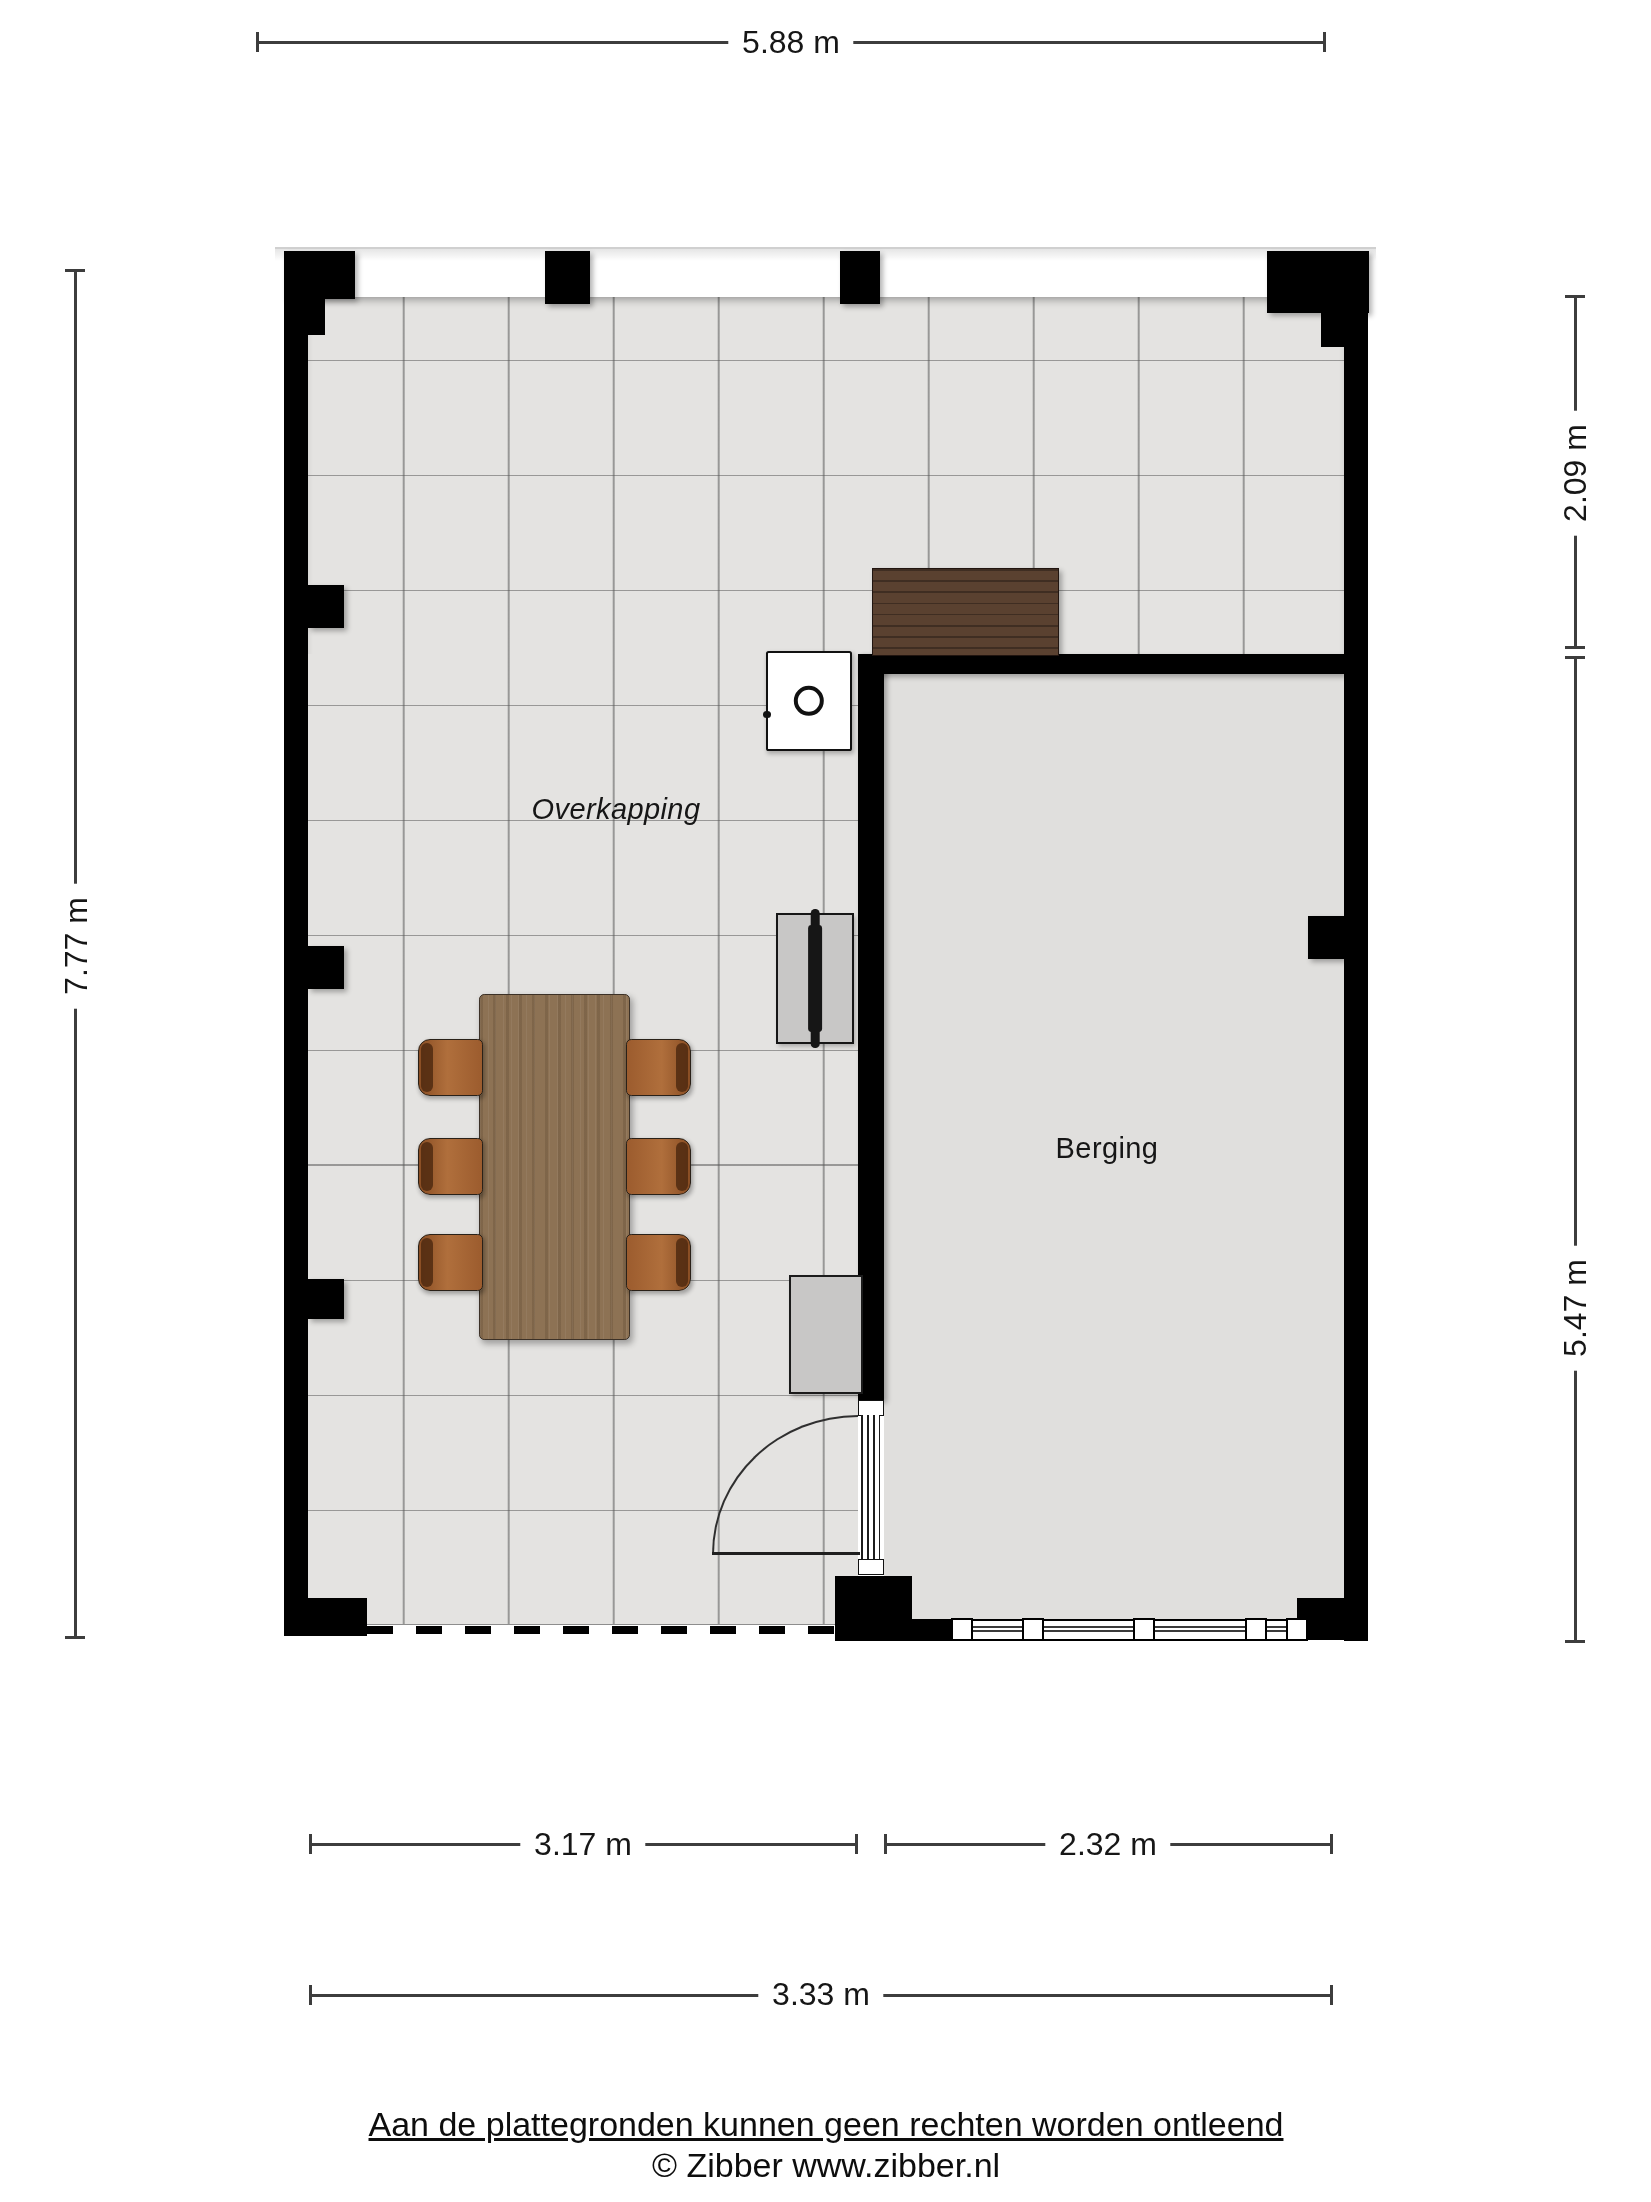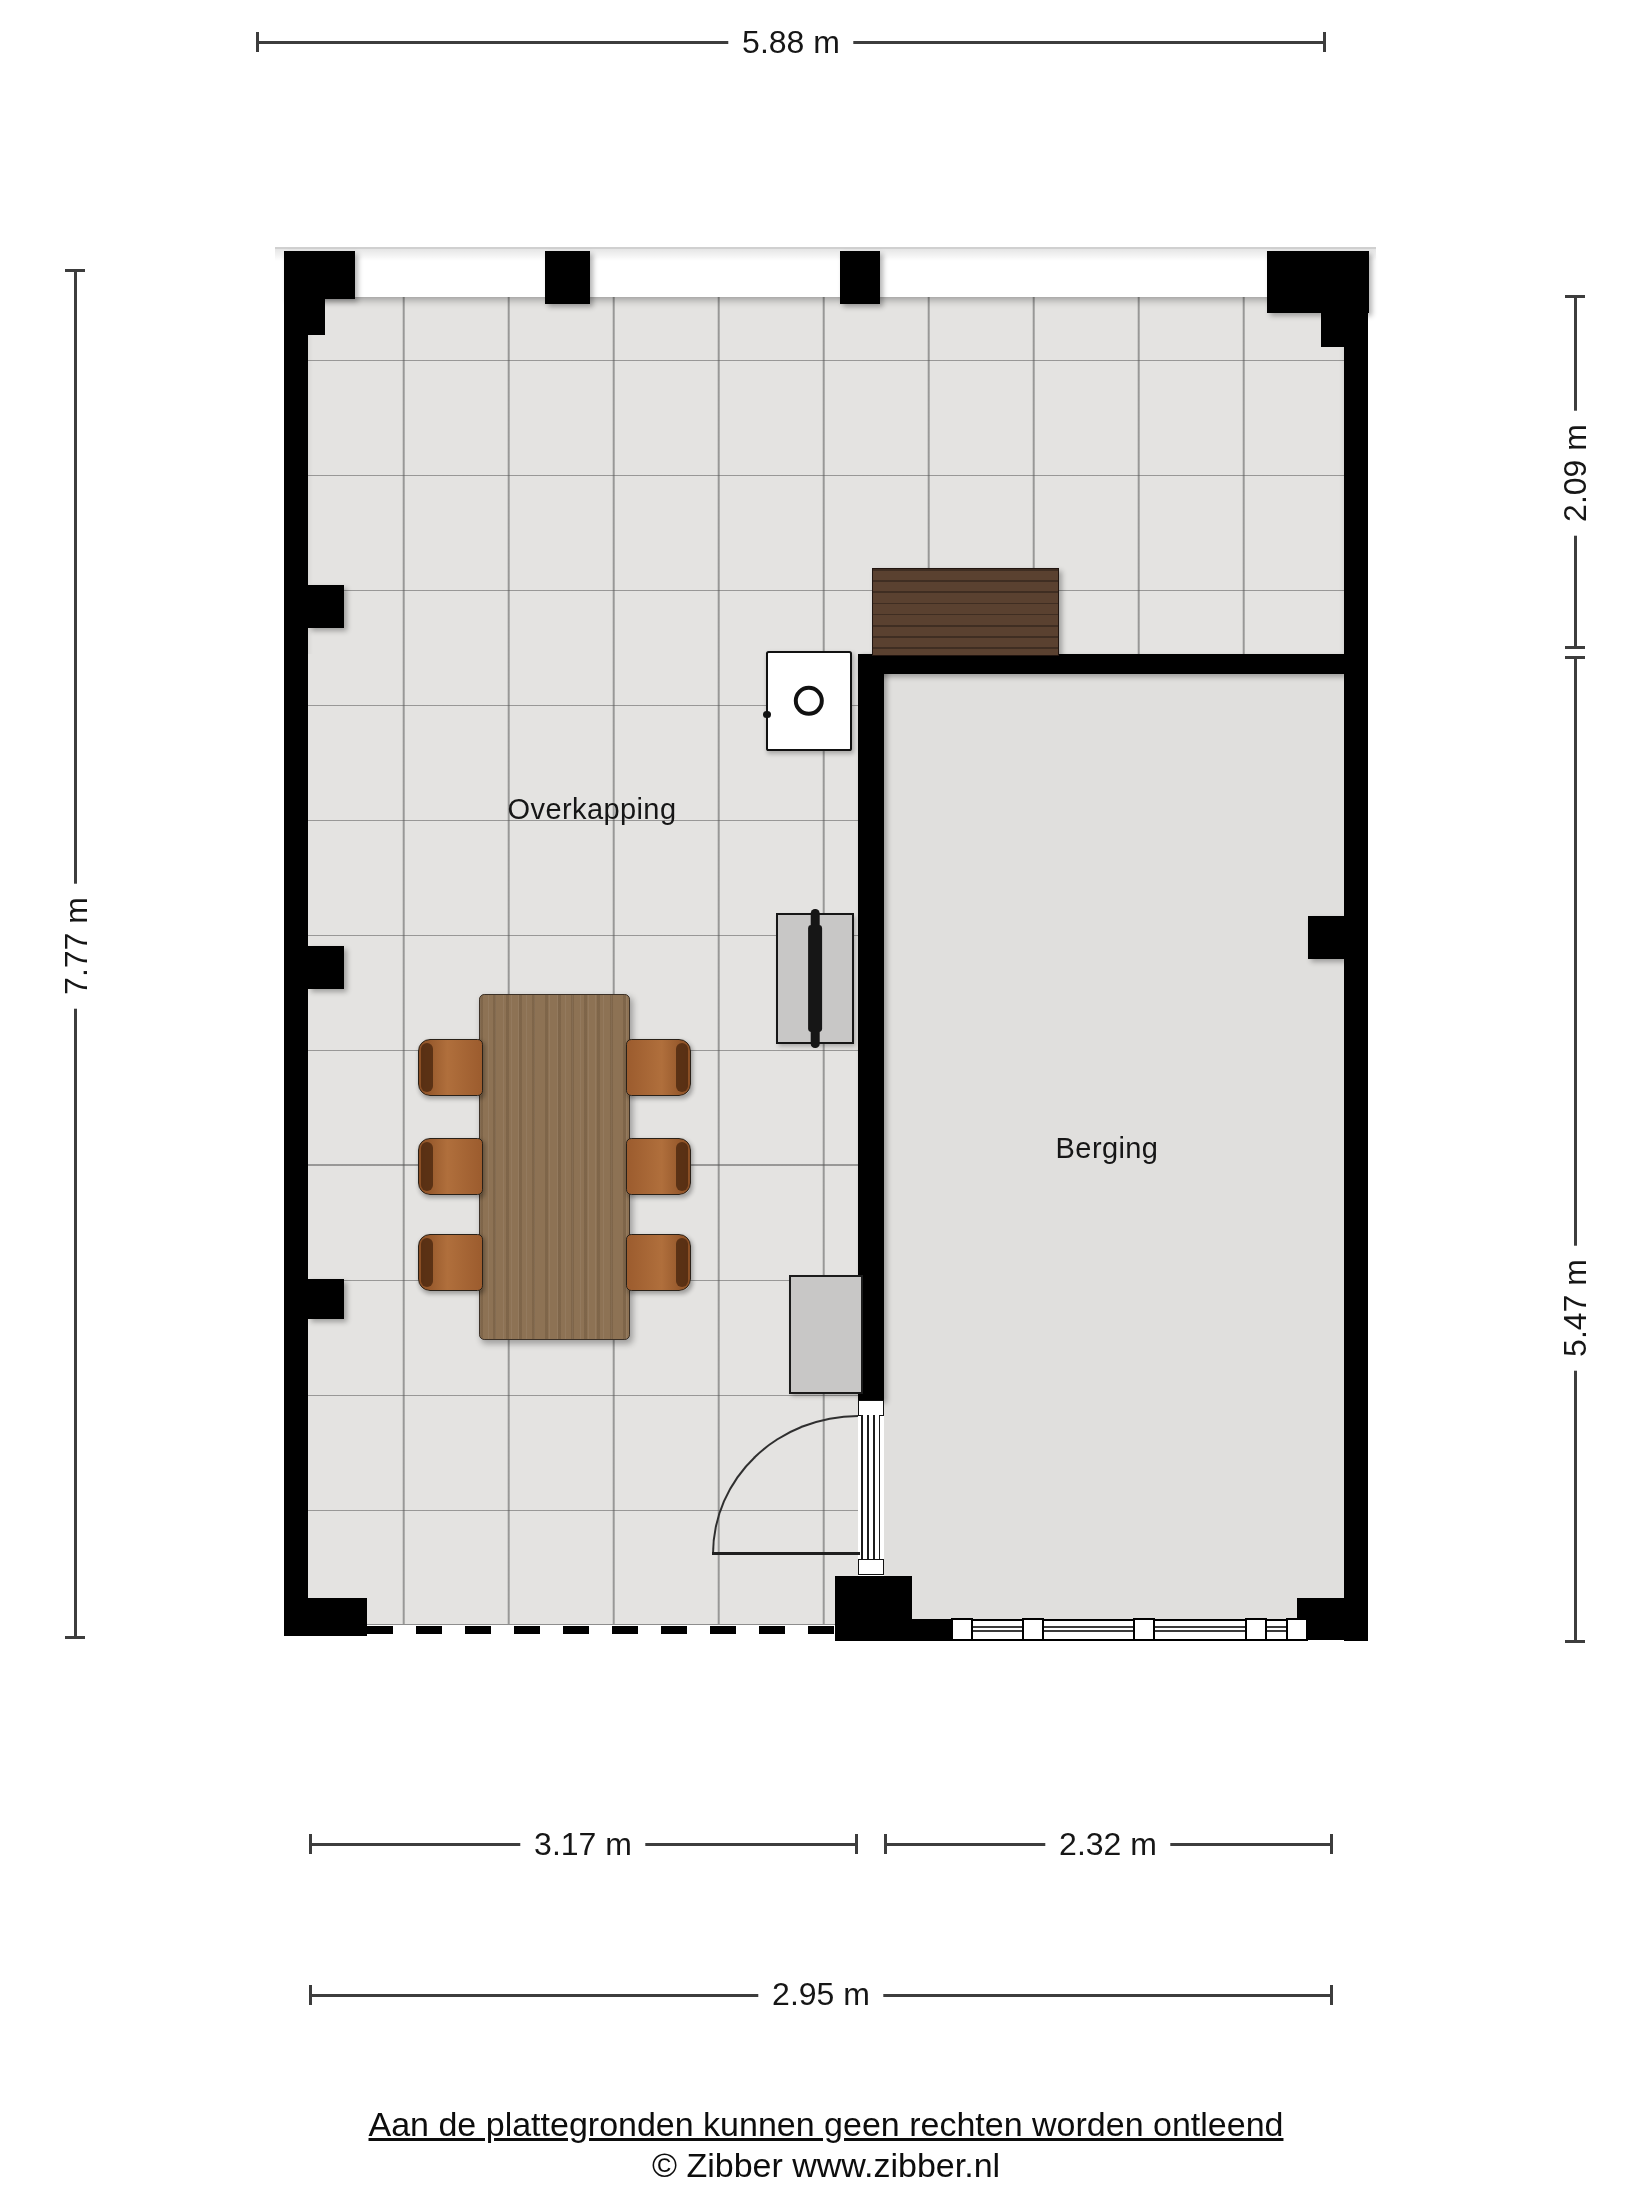--- a/index.html
+++ b/index.html
@@ -129,21 +129,21 @@
         <div class="furn greybox" style="left: 505px; top: 1024px; width: 74px; height: 119px;"></div>
         <div class="furn table" style="left: 195px; top: 743px; width: 151px; height: 346px;"></div>
         <div class="furn chair chair-left" style="left: 134px; top: 788px; width: 65px; height: 57px;"></div>
         <div class="furn chair chair-left" style="left: 134px; top: 887px; width: 65px; height: 57px;"></div>
         <div class="furn chair chair-left" style="left: 134px; top: 983px; width: 65px; height: 57px;"></div>
         <div class="furn chair chair-right" style="left: 342px; top: 788px; width: 65px; height: 57px;"></div>
         <div class="furn chair chair-right" style="left: 342px; top: 887px; width: 65px; height: 57px;"></div>
         <div class="furn chair chair-right" style="left: 342px; top: 983px; width: 65px; height: 57px;"></div>
       </div>
 
-    <div class="roomlabel" style="left:308px;top:558px;">Overkapping</div>
+    <div class="roomlabel" style="left:332px;top:558px;font-style:italic;">Overkapping</div>
     <div class="roomlabel" style="left:823px;top:897px;">Berging</div>
   </div>
 
   <div class="dim dim-h" style="left:256px;top:41px;width:1070px;"></div>
   <div class="dimlabel" style="left:791px;top:43px;">5.88 m</div>
 
   <div class="dim dim-v" style="left:74px;top:269px;height:1370px;"></div>
   <div class="dimlabel rot" style="left:76px;top:946px;">7.77 m</div>
 
   <div class="dim dim-v" style="left:1574px;top:295px;height:354px;"></div>
@@ -152,18 +152,18 @@
   <div class="dim dim-v" style="left:1574px;top:656px;height:987px;"></div>
   <div class="dimlabel rot" style="left:1575px;top:1308px;">5.47 m</div>
 
   <div class="dim dim-h" style="left:309px;top:1843px;width:549px;"></div>
   <div class="dimlabel" style="left:583px;top:1845px;">3.17 m</div>
 
   <div class="dim dim-h" style="left:884px;top:1843px;width:449px;"></div>
   <div class="dimlabel" style="left:1108px;top:1845px;">2.32 m</div>
 
   <div class="dim dim-h" style="left:309px;top:1994px;width:1024px;"></div>
-  <div class="dimlabel" style="left:821px;top:1995px;">2.95 m</div>
+  <div class="dimlabel" style="left:821px;top:1995px;">3.33 m</div>
 
   <div class="footer-line" style="top:2105px;text-decoration:underline;">Aan de plattegronden kunnen geen rechten worden ontleend</div>
   <div class="footer-line" style="top:2146px;">© Zibber www.zibber.nl</div>
 </div>
 
 
 </body></html>

